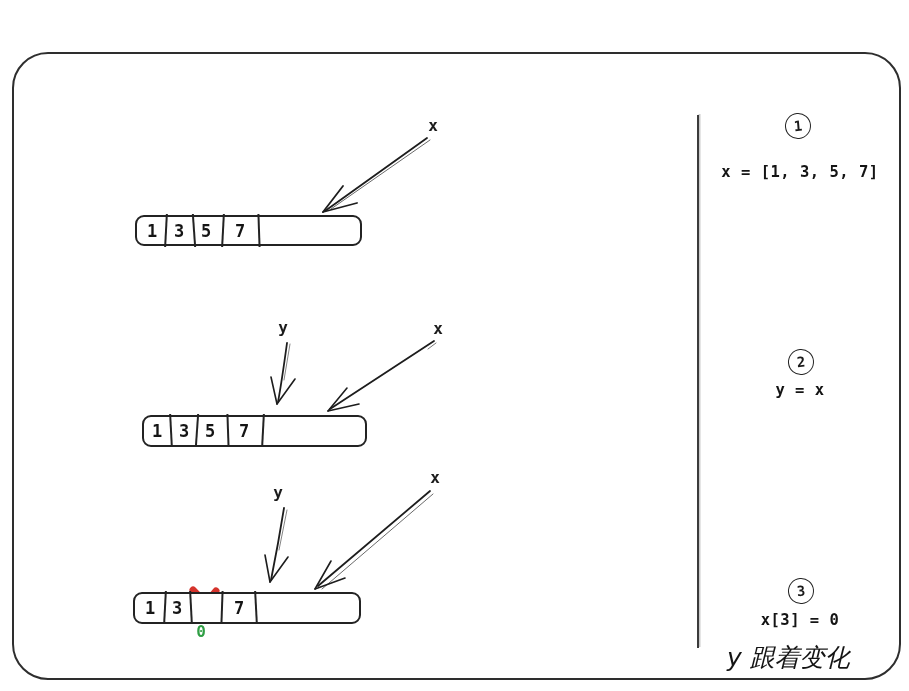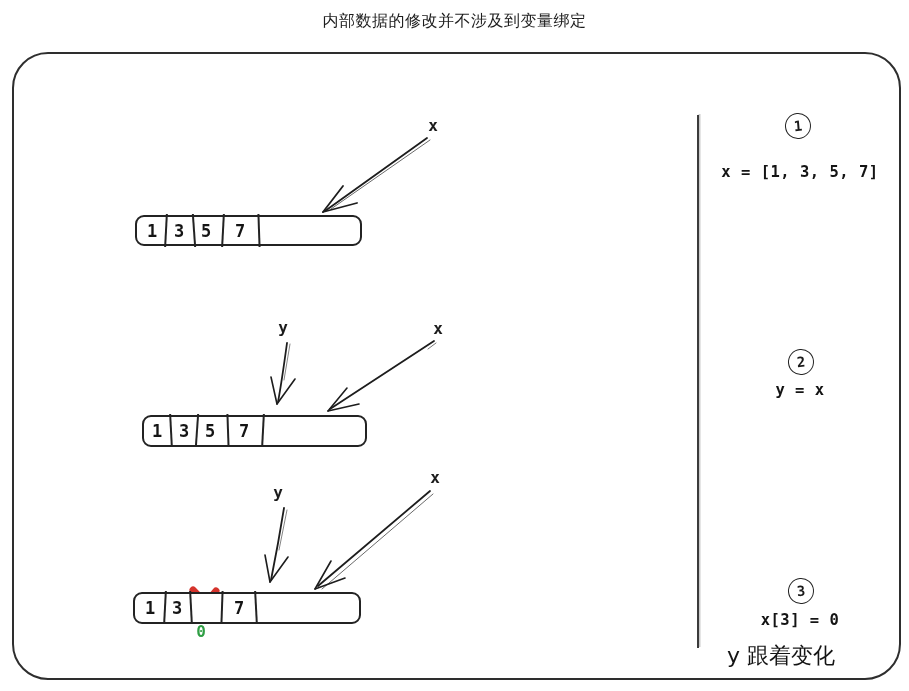--- a/index.html
+++ b/index.html
@@ -36,32 +36,31 @@
     position:absolute; width:24px; height:24px; border:1.8px solid #222; border-radius:50%;
     display:flex; align-items:center; justify-content:center;
     font-family:"DejaVu Sans Mono", monospace; font-size:14px; font-weight:bold; color:#1a1a1a;
     transform:rotate(-5deg); background:#fff;
   }
   .code {
     position:absolute; left:680px; width:240px; text-align:center;
     font-family:"DejaVu Sans Mono", monospace; font-size:15.5px; font-weight:600;
     color:#141414; letter-spacing:0.5px; white-space:pre;
   }
-  .note { position:absolute; left:727px; top:641px; font-size:22px; color:#141414; }
+  .note { position:absolute; left:727px; top:641px; font-size:25px; color:#141414;font-style:italic; }
   .new-val {
     position:absolute; left:201px; top:622px; transform:translate(-50%,0);
     font-family:"DejaVu Sans Mono", monospace; font-size:16px; font-weight:bold; color:#2f9e44;
   }
 </style>
 </head>
 <body>
 
 <div class="canvas">
 
-  <div class="title">内部数据的修改并不涉及到变量绑定</div>
 
   <div class="frame"></div>
   <div class="divider"></div>
 
   <svg class="overlay" width="909" height="691" viewBox="0 0 909 691">
 
     <g stroke="#1d1d1d" fill="none" stroke-linecap="round">
       <path d="M427 138 L325 211" stroke-width="1.8"></path>
       <path d="M430 140 L331 209" stroke="#6a6a6a" stroke-width="1"></path>
       <path d="M323 212 L343 186" stroke-width="1.8"></path>

